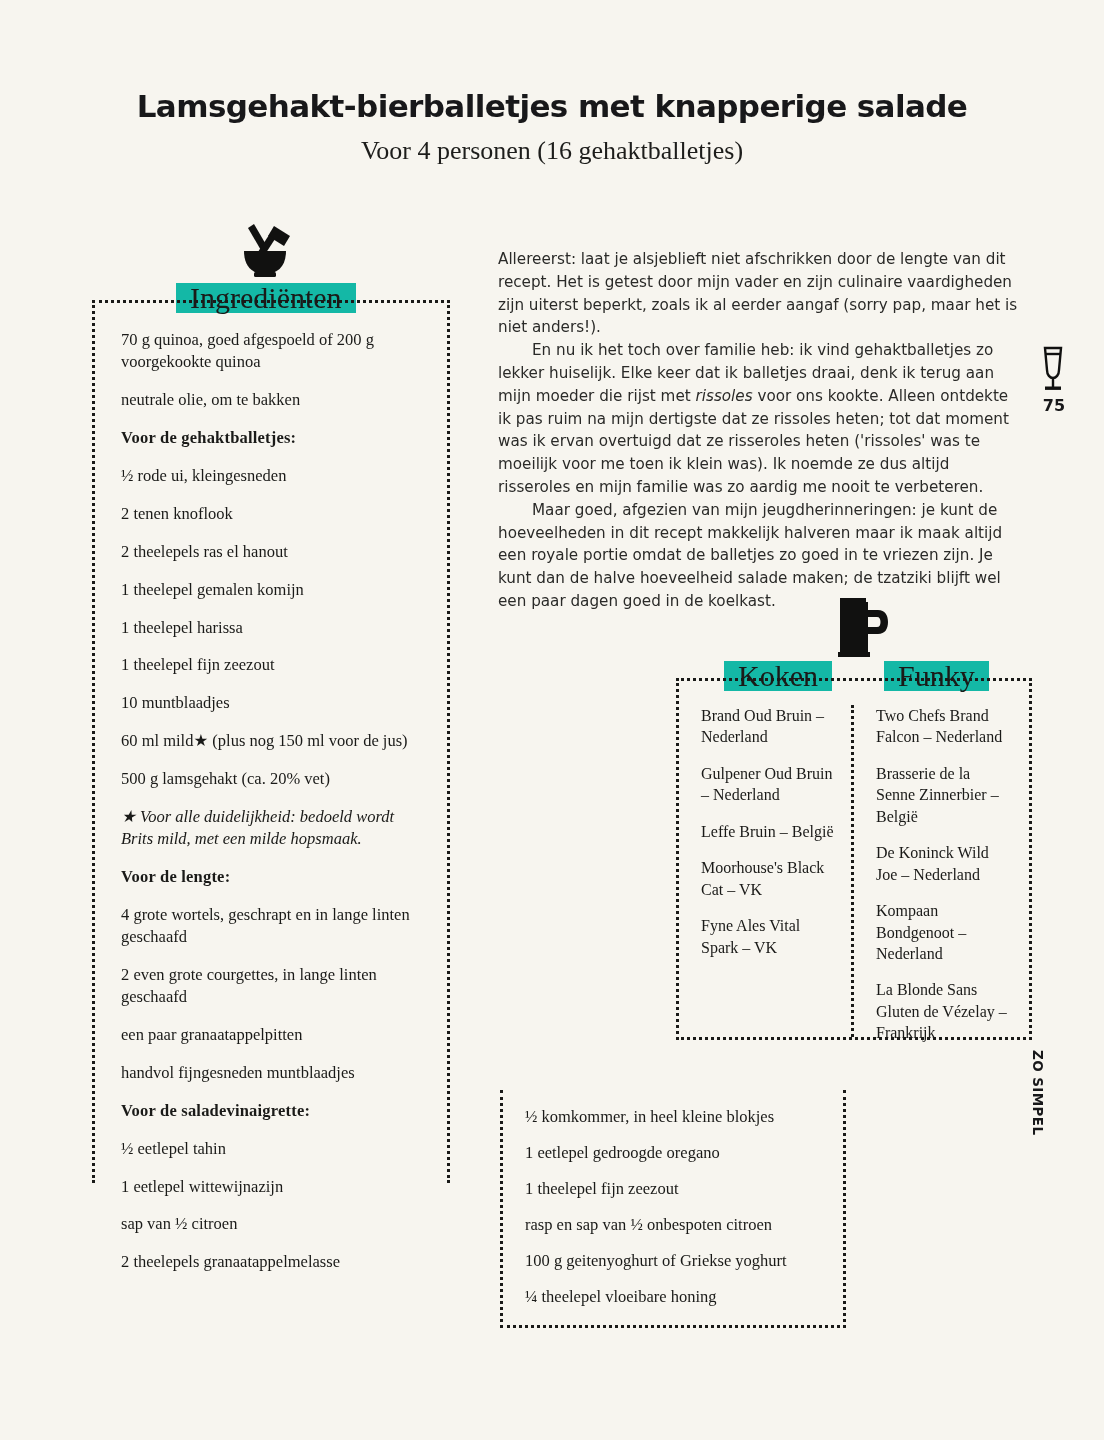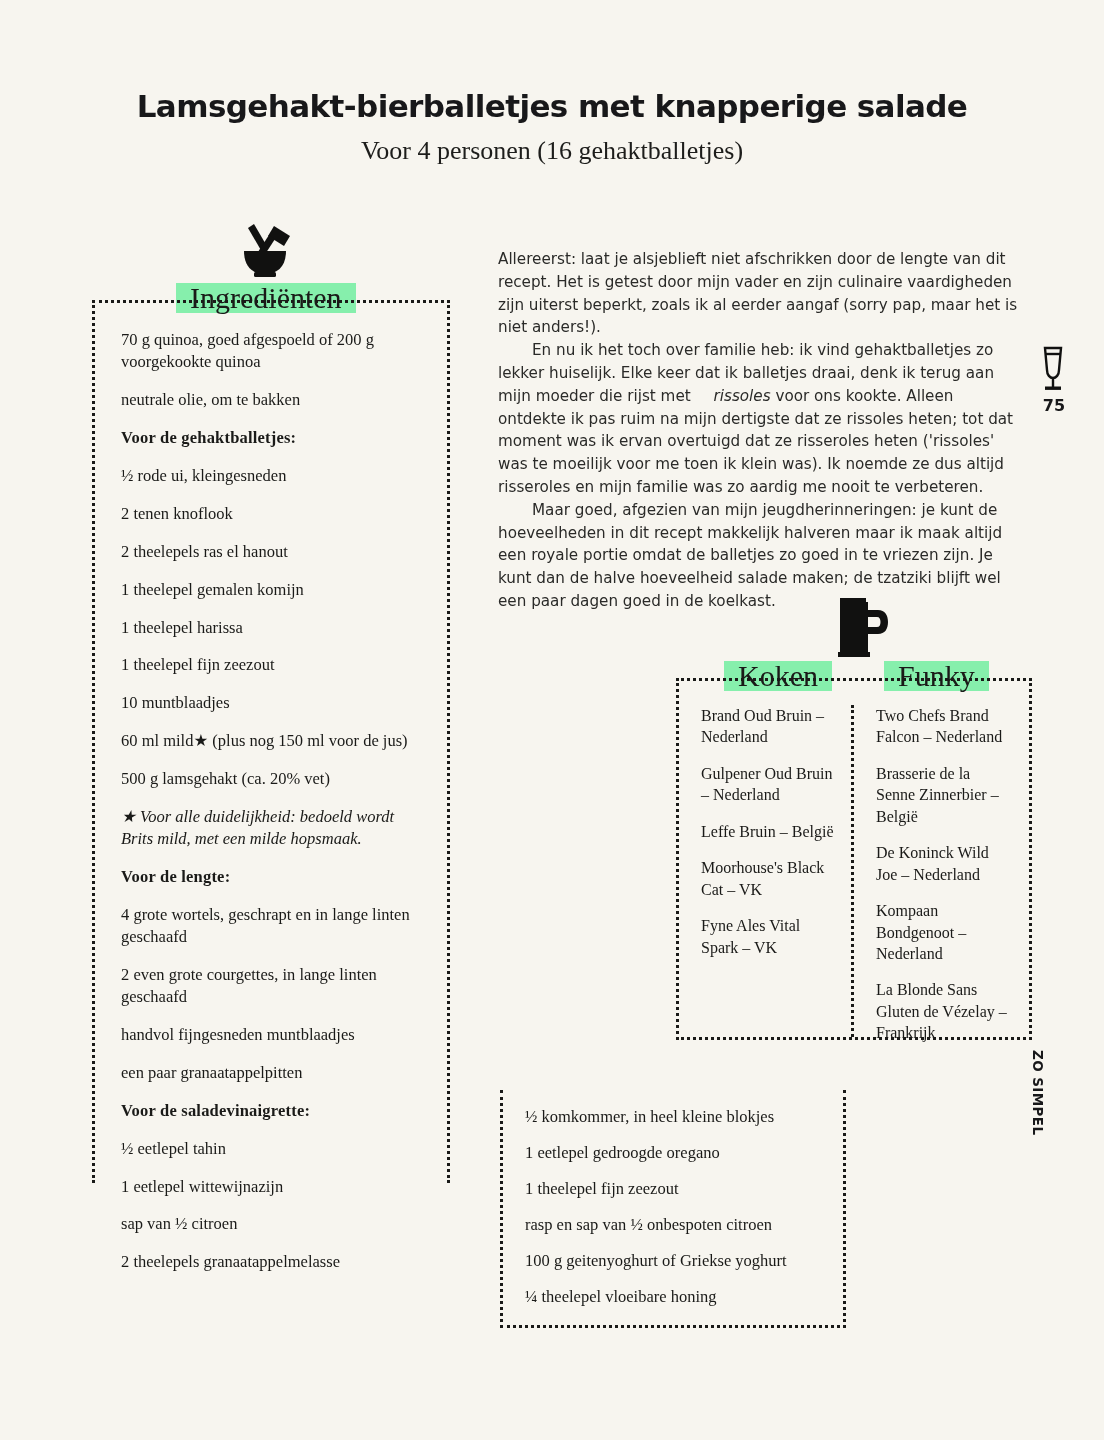--- a/index.html
+++ b/index.html
@@ -73,21 +73,21 @@
   .dotted-box {
     position: absolute;
     border-left: 3px dotted #1a1a18;
     border-right: 3px dotted #1a1a18;
   }
   .dotted-box.with-top { border-top: 3px dotted #1a1a18; }
   .dotted-box.with-bottom { border-bottom: 3px dotted #1a1a18; }
 
   .box-heading {
     position: absolute;
-    background: #86efac;
+    background: #14b8a6;
     font-family: "Liberation Serif", serif;
     font-size: 30px;
     line-height: 1;
     padding: 0 14px;
     color: #1a1a18;
     white-space: nowrap;
   }
 
   
   #ingredients-box {
@@ -117,21 +117,21 @@
     top: 248px;
     width: 524px;
     font-family: "DejaVu Sans", sans-serif;
     font-size: 15.2px;
     line-height: 1.50;
     color: #2a2a28;
     text-align: left;
   }
   #body-copy p { margin: 0; }
   #body-copy p + p { text-indent: 34px; }
-  #body-copy em { font-style: italic; margin-left: 18px; }
+  #body-copy em { font-style: italic; }
 
   
   #beer-box {
     left: 676px;
     top: 678px;
     width: 350px;
     height: 356px;
   }
   #koken-heading { left: 724px; top: 661px; }
   #erbij-heading { left: 884px; top: 661px; }
@@ -235,22 +235,22 @@
       <div class="ing-item">1 theelepel gemalen komijn</div>
       <div class="ing-item">1 theelepel harissa</div>
       <div class="ing-item">1 theelepel fijn zeezout</div>
       <div class="ing-item">10 muntblaadjes</div>
       <div class="ing-item">60 ml mild★ (plus nog 150 ml voor de jus)</div>
       <div class="ing-item">500 g lamsgehakt (ca. 20% vet)</div>
       <div class="ing-item note">★ Voor alle duidelijkheid: bedoeld wordt Brits mild, met een milde hopsmaak.</div>
       <div class="ing-item sub-head">Voor de lengte:</div>
       <div class="ing-item">4 grote wortels, geschrapt en in lange linten geschaafd</div>
       <div class="ing-item">2 even grote courgettes, in lange linten geschaafd</div>
+      <div class="ing-item">een paar granaatappelpitten</div>
       <div class="ing-item">handvol fijngesneden muntblaadjes</div>
-      <div class="ing-item">een paar granaatappelpitten</div>
       <div class="ing-item sub-head">Voor de saladevinaigrette:</div>
       <div class="ing-item">½ eetlepel tahin</div>
       <div class="ing-item">1 eetlepel wittewijnazijn</div>
       <div class="ing-item">sap van ½ citroen</div>
       <div class="ing-item">2 theelepels granaatappelmelasse</div>
     </div>
   </div>
 
   <div id="body-copy">
     <p>Allereerst: laat je alsjeblieft niet afschrikken door de lengte van dit recept. Het is getest door mijn vader en zijn culinaire vaardigheden zijn uiterst beperkt, zoals ik al eerder aangaf (sorry pap, maar het is niet anders!).</p>

